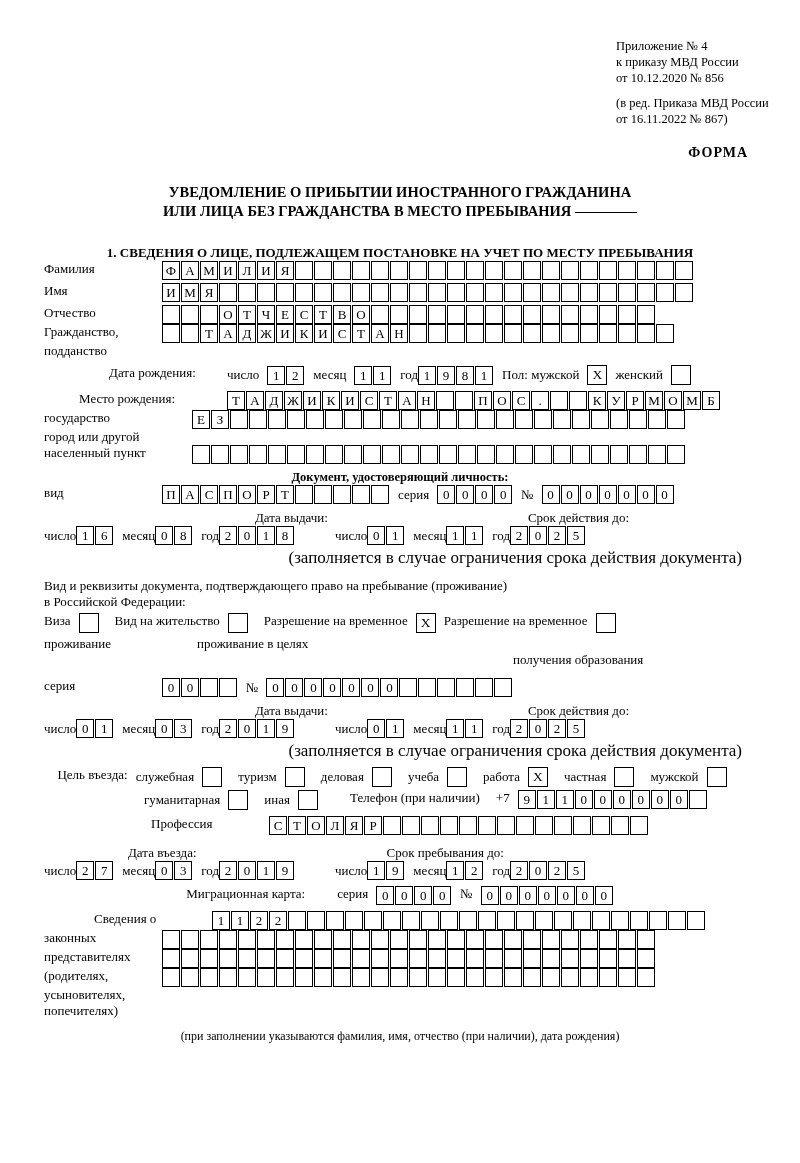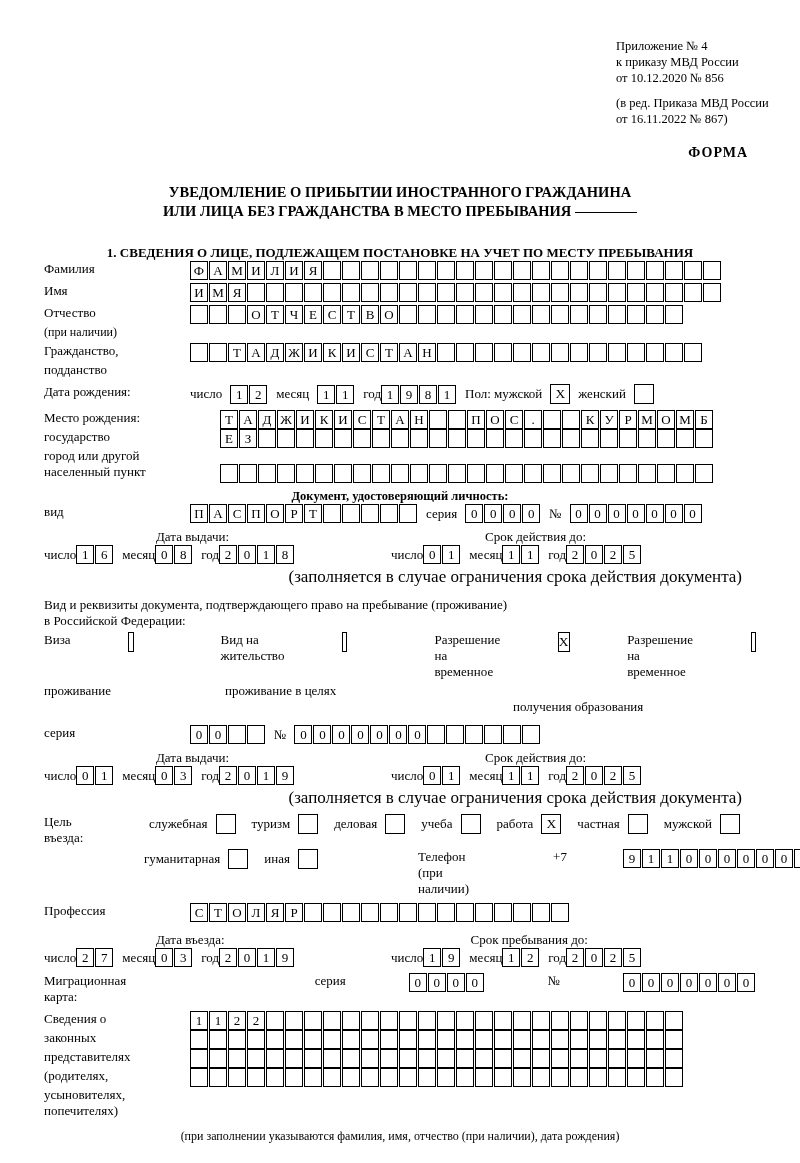--- a/index.html
+++ b/index.html
@@ -63,21 +63,20 @@
     margin-top: 24px;
   }
 
   
   .row {
     display: flex;
     align-items: flex-start;
     font-size: 13px;
     line-height: 16px;
     margin-bottom: 3px;
-    gap: 28px;
   }
   .row.tight { margin-bottom: 0; }
 
   
   .boxes {
     display: flex;
   }
   .bx {
     width: 21px;
     height: 20px;
@@ -121,21 +120,21 @@
     padding-right: 14px;
   }
   .bold-center {
     text-align: center;
     font-weight: bold;
     font-size: 12.5px;
   }
   .small {
     font-size: 12px;
   }
-  .mt6 { margin-top: 6px; }
+  .mt6 { margin-top: 6px; justify-content: center; }
   .mt10 { margin-top: 10px; }
   .inline-flex { display: inline-flex; align-items: center; }
   .nowrap { white-space: nowrap; }
 
   .footer-note {
     text-align: center;
     font-size: 12px;
     margin-top: 10px;
   }
 </style>
@@ -256,23 +255,20 @@
         <div class="bx sm"></div>
         <div class="bx sm"></div>
         <div class="bx sm"></div>
         <div class="bx sm"></div>
         <div class="bx sm"></div>
         <div class="bx sm"></div>
         <div class="bx sm"></div>
         <div class="bx sm"></div>
         <div class="bx sm"></div>
       </div>
-  </div>
-  <div class="row">
-    <div class="label-cell small">(при наличии)</div>
   </div>
 
   <div class="row tight">
     <div class="label-cell">Гражданство,</div>
     <div class="boxes">
         <div class="bx sm"></div>
         <div class="bx sm"></div>
         <div class="bx sm">Т</div>
         <div class="bx sm">А</div>
         <div class="bx sm">Д</div>

